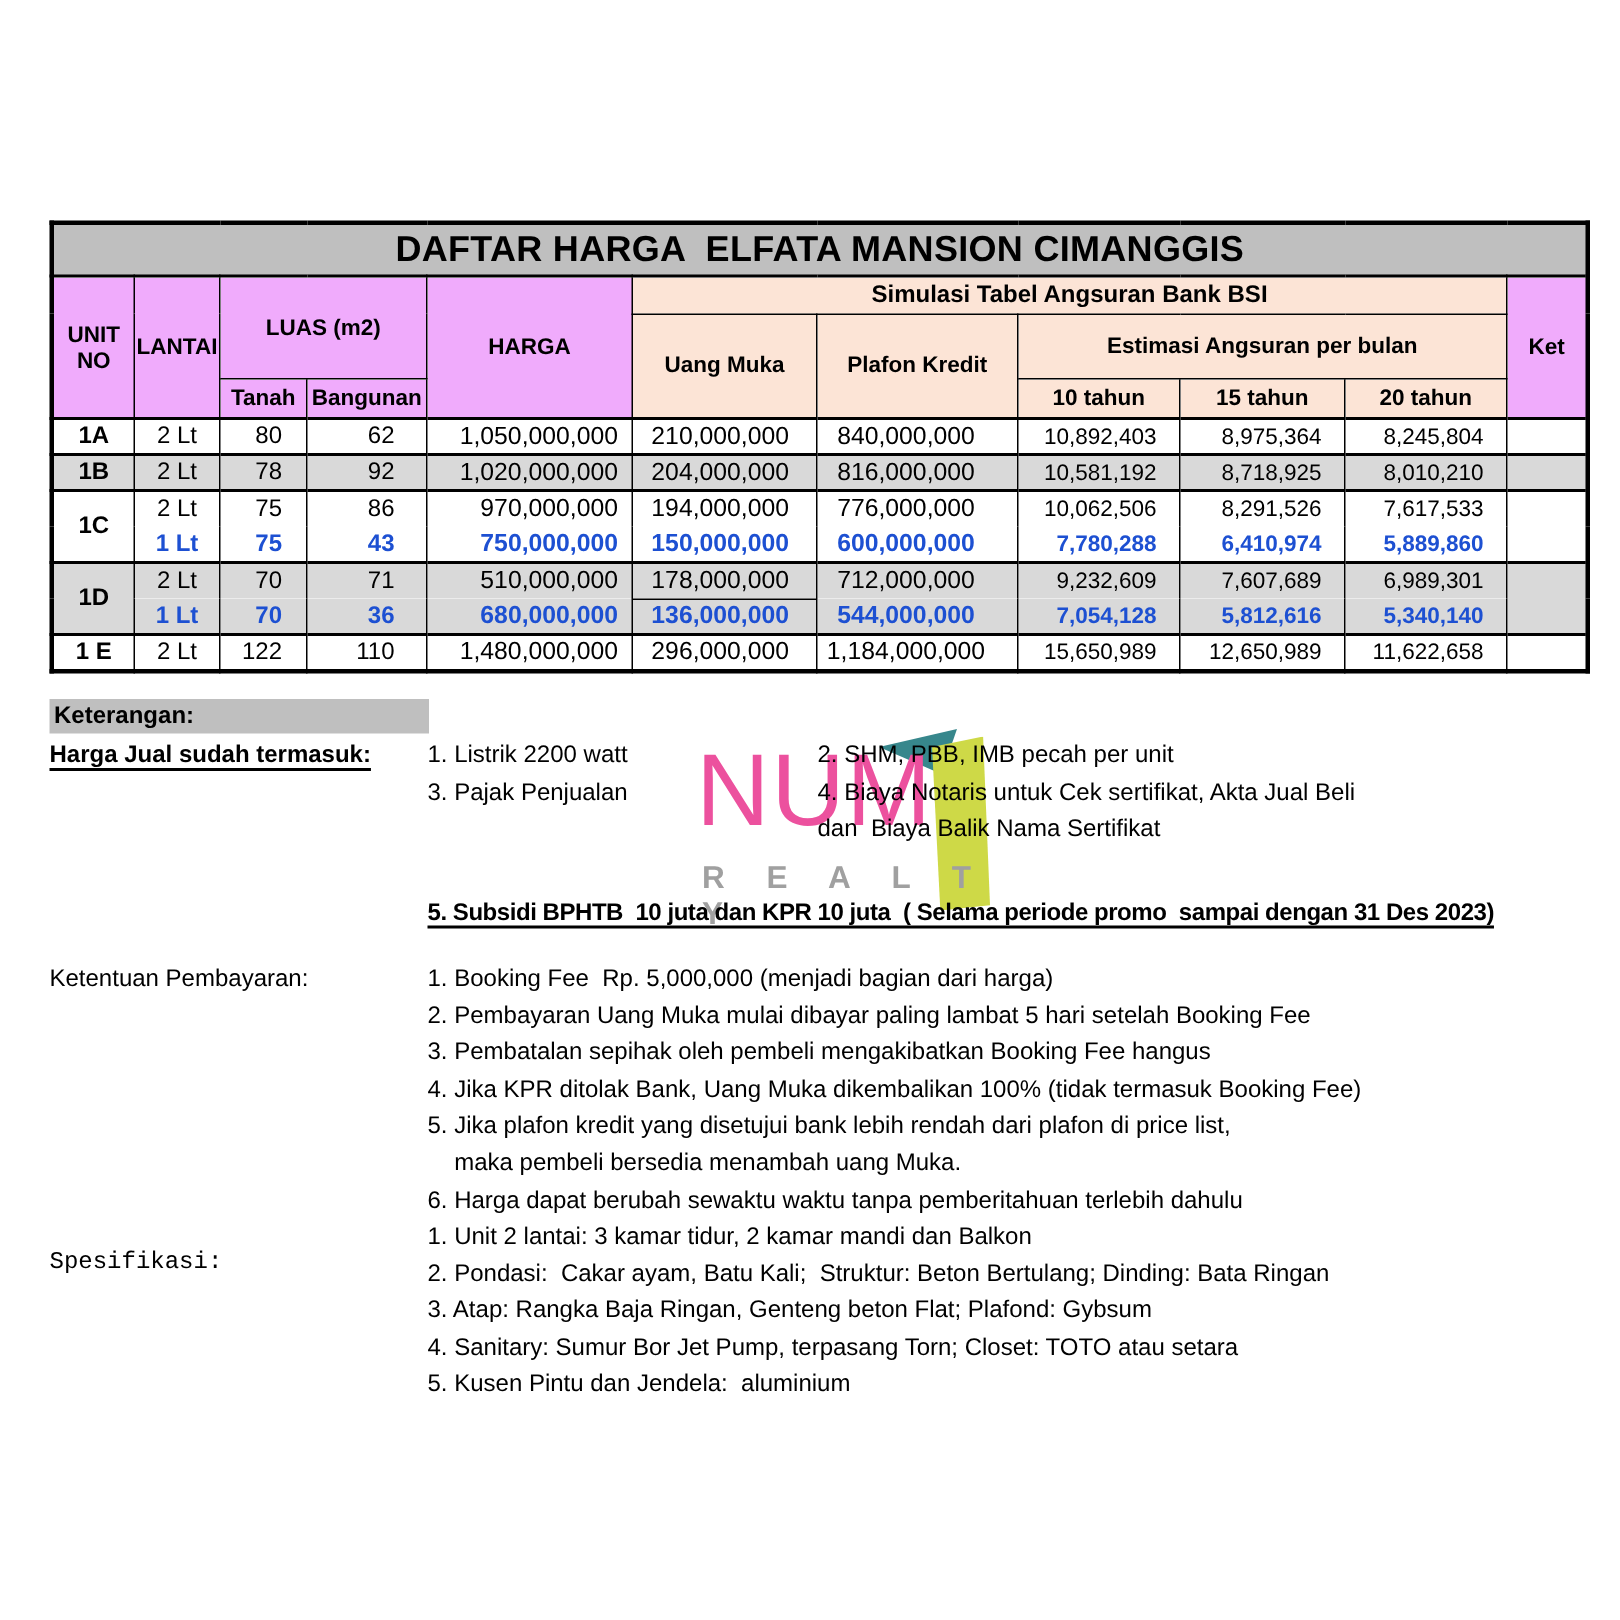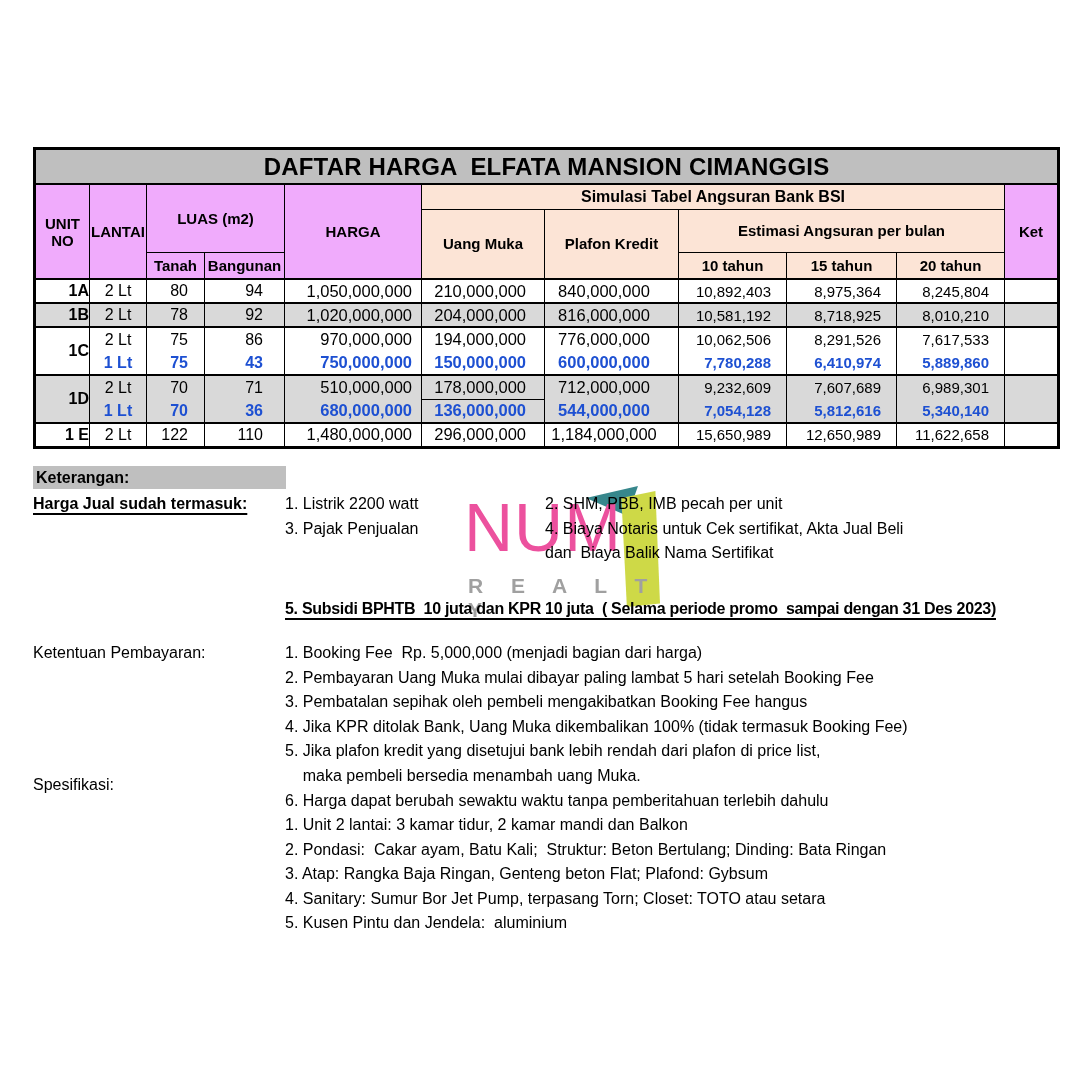--- a/index.html
+++ b/index.html
@@ -25,39 +25,39 @@
   .unit-h div{line-height:17px;}
   
   .price-table tbody tr{height:24px;}
   .price-table tbody td{font-size:16px;background:#fff;}
   tr.shade td{background:#d9d9d9;}
   tr.gstart td{border-top:2px solid #000;}
   tr.lead td{border-bottom:none;}
   tr.sub2 td{border-top:none;}
   td.uangdiv{border-top:1px solid #000 !important;}
   tr.blue td{color:#1d50d2;font-weight:700;}
-  .c-unit{text-align:right;font-weight:700;font-size:15px;}
+  .c-unit{text-align:center;font-weight:700;font-size:15px;}
   .c-lantai{text-align:center;font-size:15.5px;}
   .c-tanah{text-align:right;padding-right:16px !important;}
   .c-bang{text-align:right;padding-right:21px !important;}
   .c-harga{text-align:right;padding-right:9px !important;font-size:16.5px !important;}
   .c-uang{text-align:right;padding-right:18px !important;font-size:16.5px !important;}
   .c-plafon{text-align:center;padding-right:15px !important;font-size:16.5px !important;}
   .c-t{text-align:right;padding-right:15px !important;font-size:15px !important;}
   
   .note{position:absolute;z-index:2;font-size:16px;line-height:24.6px;white-space:pre-wrap;}
   .ket-label{left:33px;top:466px;width:250px;height:23px;line-height:23px;background:#bfbfbf;font-weight:700;padding-left:3px;}
   .incl-label{left:33px;top:492px;font-weight:700;text-decoration:underline;text-decoration-thickness:2px;text-underline-offset:4px;}
   .incl-col1{left:285px;top:492px;width:250px;}
   .incl-col2{left:545px;top:492px;width:510px;}
   .promo{left:285px;top:597px;width:770px;font-weight:700;letter-spacing:-0.3px;white-space:pre;
          text-decoration:underline;text-decoration-thickness:2px;text-underline-offset:4px;}
   .pay-label{left:33px;top:641px;}
   .pay-list{left:285px;top:641px;width:760px;}
-  .spec-label{left:33px;top:773px;}
+  .spec-label{left:33px;top:829px;font-family:Liberation Mono, monospace;}
   .spec-list{left:285px;top:813px;width:780px;}
   
   .logo{position:absolute;left:460px;top:483px;width:230px;height:128px;z-index:1;opacity:.95;}
   .logo-num{position:absolute;left:4px;top:10px;font-size:68px;font-weight:400;color:#ec4899;line-height:1;letter-spacing:1px;}
   .logo-sub{position:absolute;left:8px;top:91px;font-size:21px;color:#9b9b9b;letter-spacing:11px;font-weight:700;}
   .logo-lime{position:absolute;left:154px;top:8px;width:46px;height:116px;background:#ccd83e;
              clip-path:polygon(16% 6%,90% 0%,100% 97%,28% 100%);}
   .logo-teal{position:absolute;left:126px;top:3px;width:52px;height:30px;background:#2d8186;
              clip-path:polygon(0 40%,100% 0,80% 100%);}
 </style>
@@ -106,21 +106,21 @@
         <th class="hp">10 tahun</th>
         <th class="hp">15 tahun</th>
         <th class="hp">20 tahun</th>
       </tr>
     </thead>
     <tbody id="price-body">
         <tr class="gstart">
           <td class="c-unit" rowspan="1">1A</td>
           <td class="c-lantai">2 Lt</td>
           <td class="c-tanah">80</td>
-          <td class="c-bang">94</td>
+          <td class="c-bang">62</td>
           <td class="c-harga">1,050,000,000</td>
           <td class="c-uang">210,000,000</td>
           <td class="c-plafon">840,000,000</td>
           <td class="c-t">10,892,403</td>
           <td class="c-t">8,975,364</td>
           <td class="c-t">8,245,804</td>
           <td class="c-ket" rowspan="1"></td>
         </tr>
         <tr class="gstart shade">
           <td class="c-unit" rowspan="1">1B</td>

